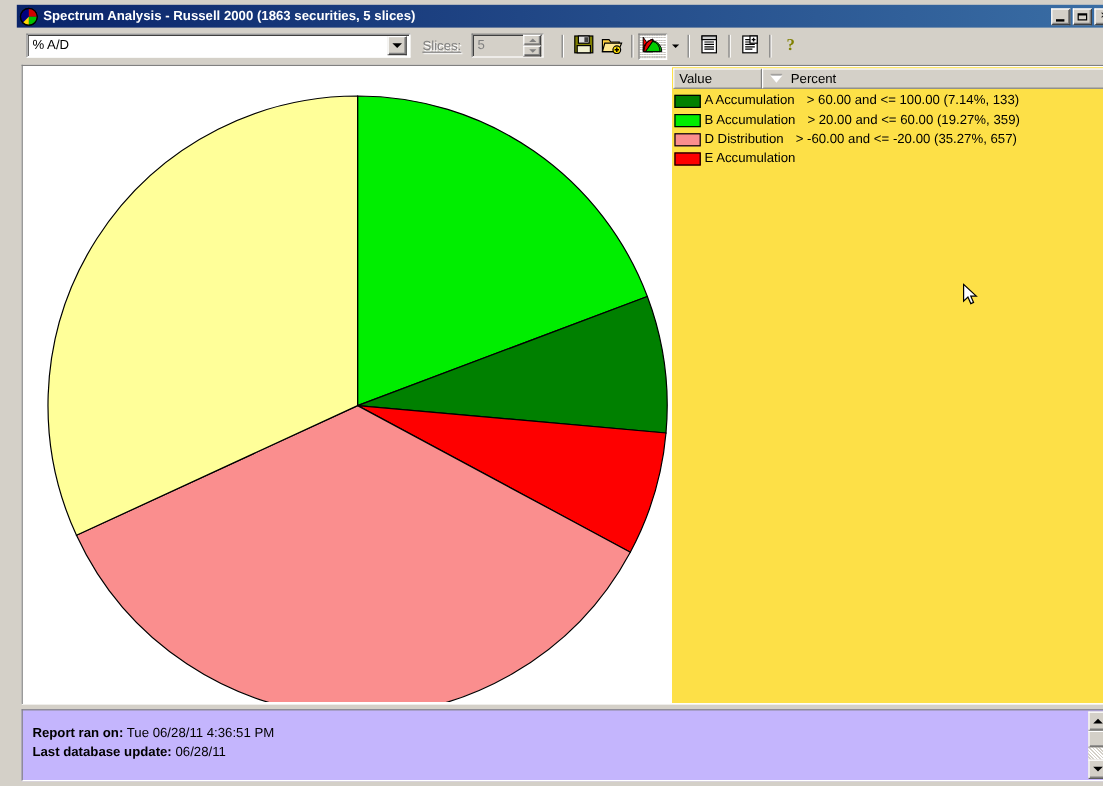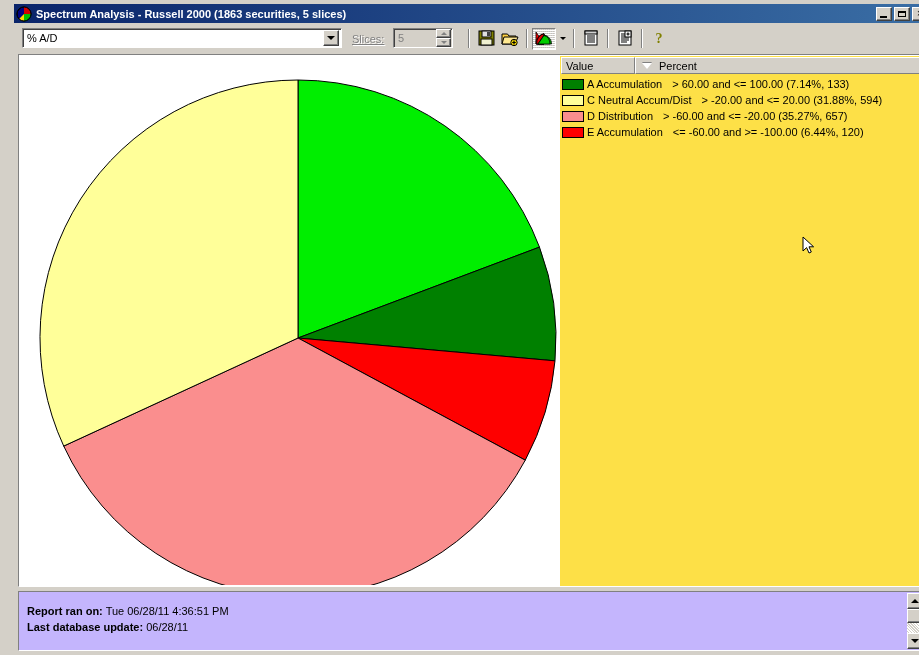--- a/index.html
+++ b/index.html
@@ -362,33 +362,32 @@
           <span>Percent</span>
         </div>
       </div>
       <div class="legend-rows" id="legend-rows">
           <div class="legend-row">
             <span class="swatch" style="background: rgb(0, 128, 0);"></span>
             <span class="lr-label">A Accumulation</span>
             <span class="lr-range">&gt; 60.00 and &lt;= 100.00 (7.14%, 133)</span>
           </div>
           <div class="legend-row">
-            <span class="swatch" style="background: rgb(255, 255, 153);"></span>
-            <span class="lr-label">C Neutral Accum/Dist</span>
-            <span class="lr-range">&gt; -20.00 and &lt;= 20.00 (31.88%, 594)</span>
+            <span class="swatch" style="background: rgb(0, 238, 0);"></span>
+            <span class="lr-label">B Accumulation</span>
+            <span class="lr-range">&gt; 20.00 and &lt;= 60.00 (19.27%, 359)</span>
           </div>
           <div class="legend-row">
             <span class="swatch" style="background: rgb(250, 142, 142);"></span>
             <span class="lr-label">D Distribution</span>
             <span class="lr-range">&gt; -60.00 and &lt;= -20.00 (35.27%, 657)</span>
           </div>
           <div class="legend-row">
             <span class="swatch" style="background: rgb(254, 0, 0);"></span>
             <span class="lr-label">E Accumulation</span>
-            <span class="lr-range">&lt;= -60.00 and &gt;= -100.00 (6.44%, 120)</span>
           </div>
         </div>
     </div>
   </div>
 
   <div class="footer">
     <div class="foot-line l1">
       <b>Report ran on:</b>
       <span>Tue 06/28/11 4:36:51 PM</span>
     </div>

